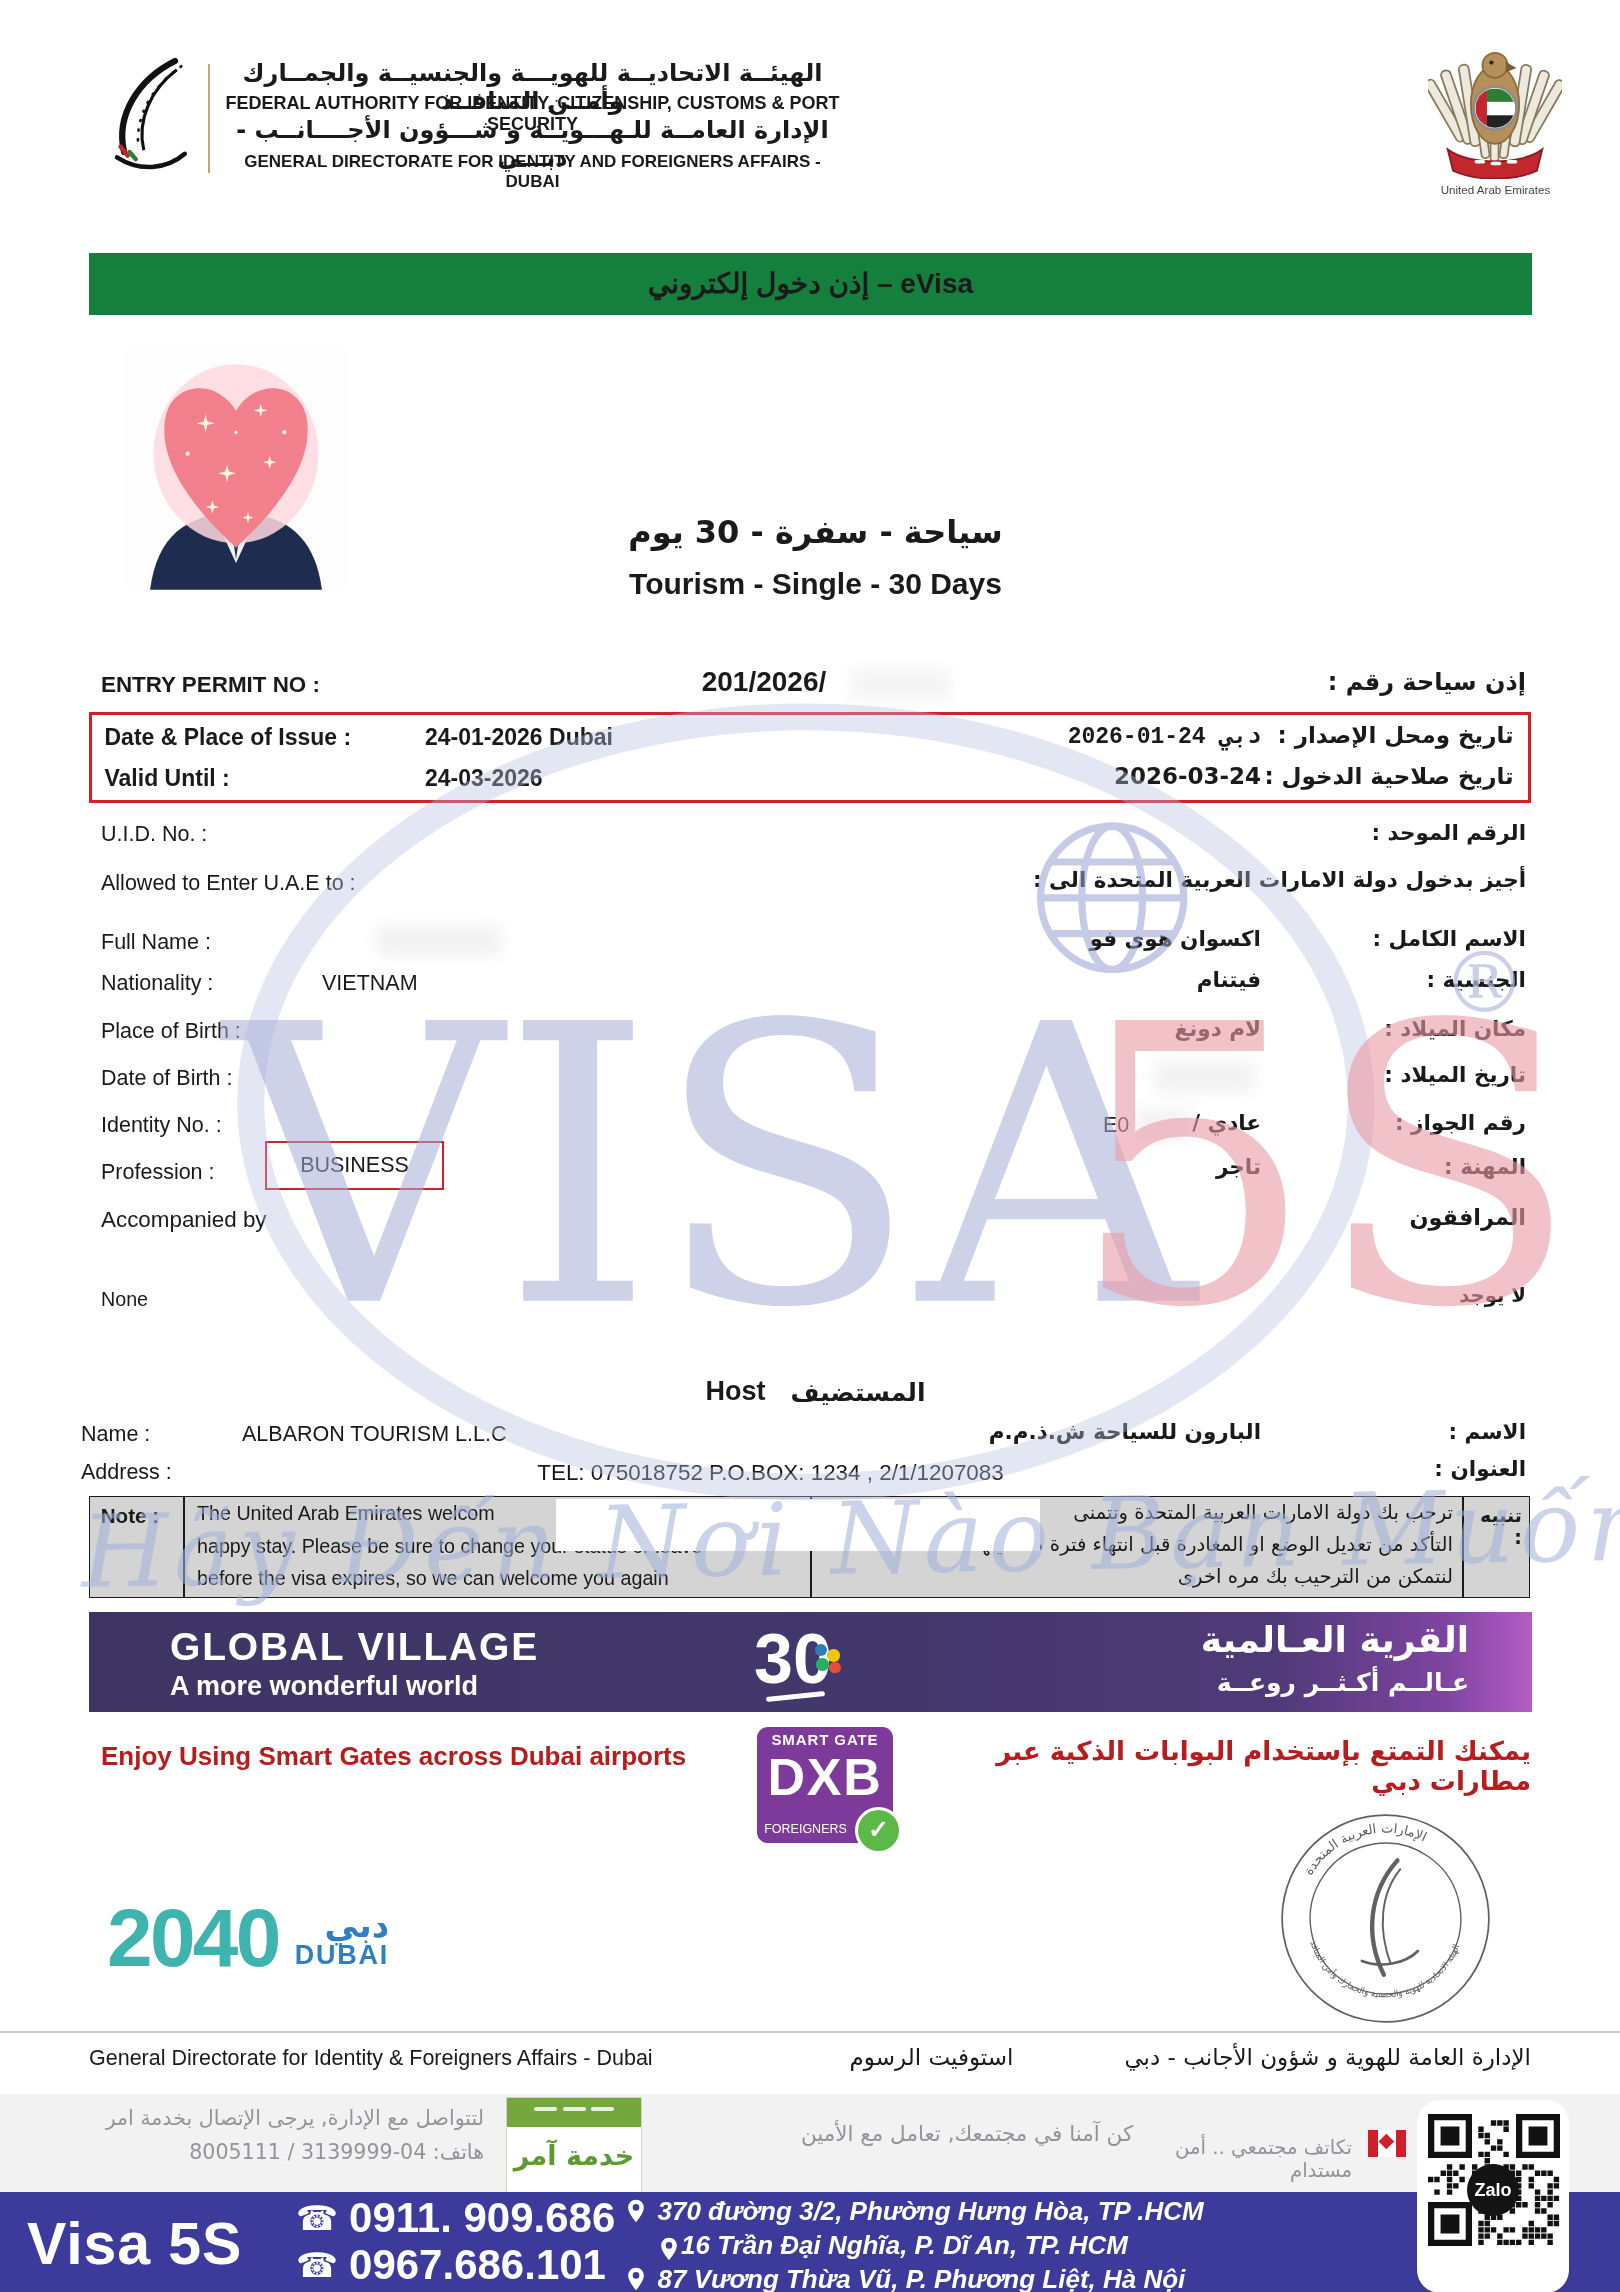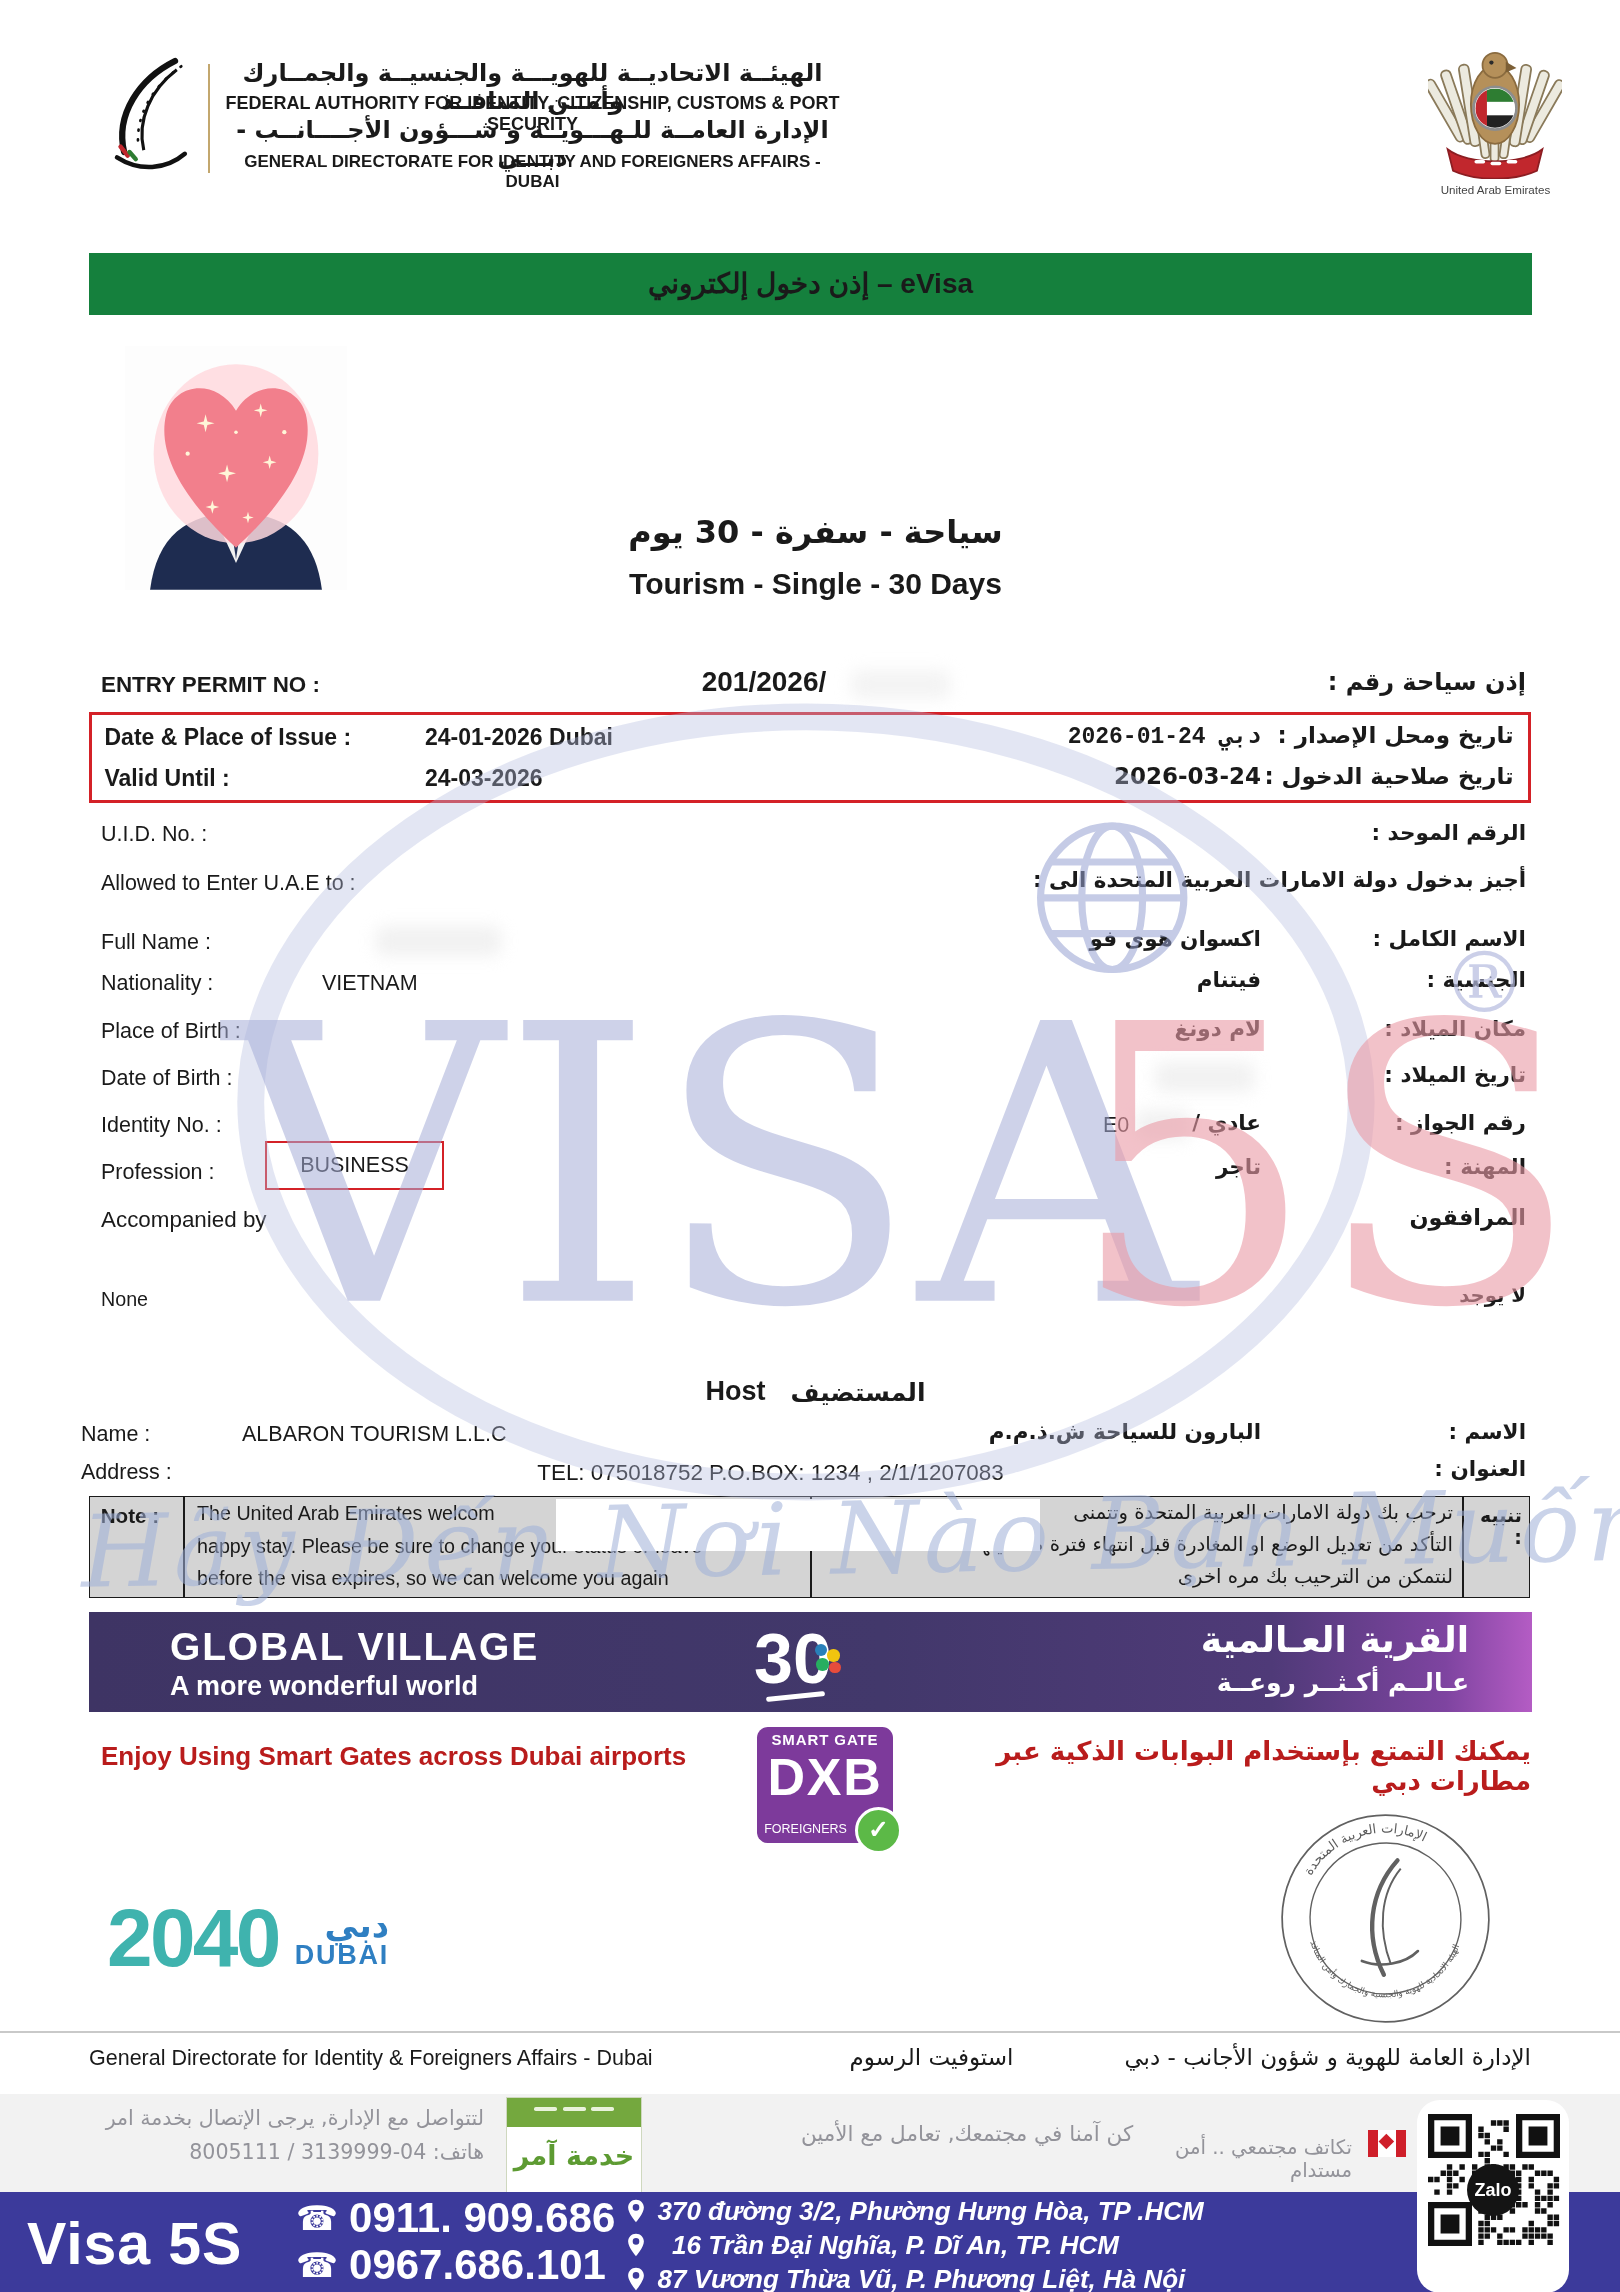--- a/index.html
+++ b/index.html
@@ -320,21 +320,21 @@
     <span class="white-txt" style="font-size:34px;font-family:'DejaVu Sans',sans-serif">☎</span>
     <span class="b white-txt" style="font-size:42px">0967.686.101</span>
   </div>
 
   <div class="abs top" style="left:627px;top:2196px;display:flex;gap:12.5px;align-items:flex-start">
     <svg class="pin" width="18" height="24" viewBox="0 0 24 32">
       <path d="M12 1C6 1 1.5 5.6 1.5 11.4 1.5 19 12 31 12 31s10.5-12 10.5-19.6C22.5 5.6 18 1 12 1zm0 14.6a4.4 4.4 0 1 1 0-8.8 4.4 4.4 0 0 1 0 8.8z" fill="#fff"></path>
       </svg>
     <span class="b white-txt" style="font-size:26px;font-style:italic">370 đường 3/2, Phường Hưng Hòa, TP .HCM</span>
   </div>
-  <div class="abs top" style="left:627px;top:2230px;display:flex;gap:27px;align-items:flex-start">
+  <div class="abs top" style="left:660px;top:2230px;display:flex;gap:3px;align-items:flex-end">
     <svg class="pin" width="18" height="24" viewBox="0 0 24 32">
       <path d="M12 1C6 1 1.5 5.6 1.5 11.4 1.5 19 12 31 12 31s10.5-12 10.5-19.6C22.5 5.6 18 1 12 1zm0 14.6a4.4 4.4 0 1 1 0-8.8 4.4 4.4 0 0 1 0 8.8z" fill="#fff"></path>
       </svg>
     <span class="b white-txt" style="font-size:26px;font-style:italic">16 Trần Đại Nghĩa, P. Dĩ An, TP. HCM</span>
   </div>
   <div class="abs top" style="left:627px;top:2264px;display:flex;gap:12.5px;align-items:flex-start">
     <svg class="pin" width="18" height="24" viewBox="0 0 24 32">
       <path d="M12 1C6 1 1.5 5.6 1.5 11.4 1.5 19 12 31 12 31s10.5-12 10.5-19.6C22.5 5.6 18 1 12 1zm0 14.6a4.4 4.4 0 1 1 0-8.8 4.4 4.4 0 0 1 0 8.8z" fill="#fff"></path>
       </svg>
     <span class="b white-txt" style="font-size:26px;font-style:italic">87 Vương Thừa Vũ, P. Phương Liệt, Hà Nội</span>

